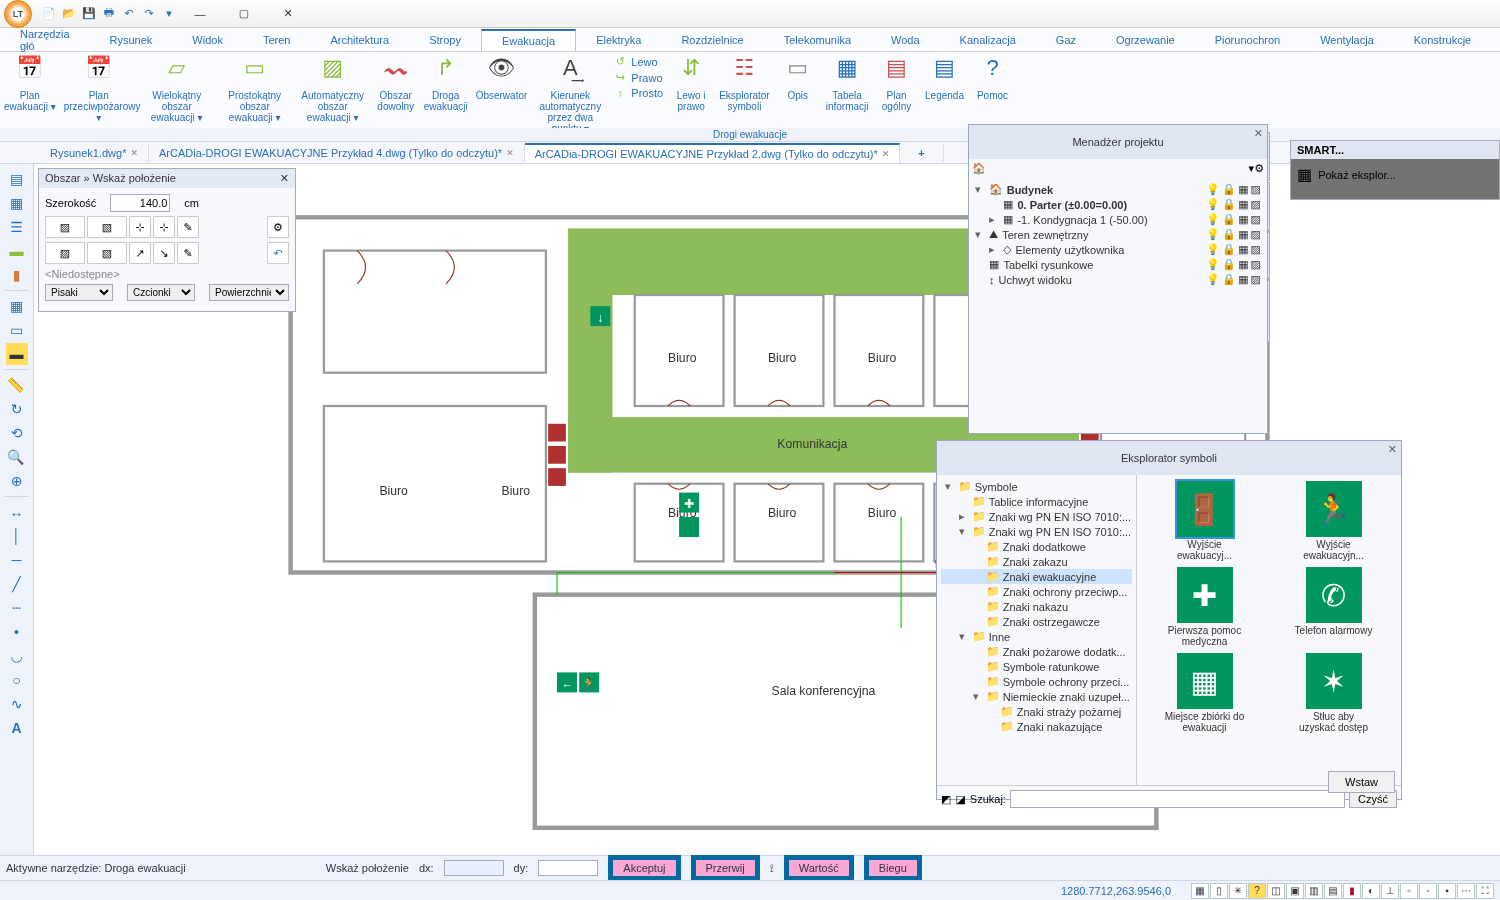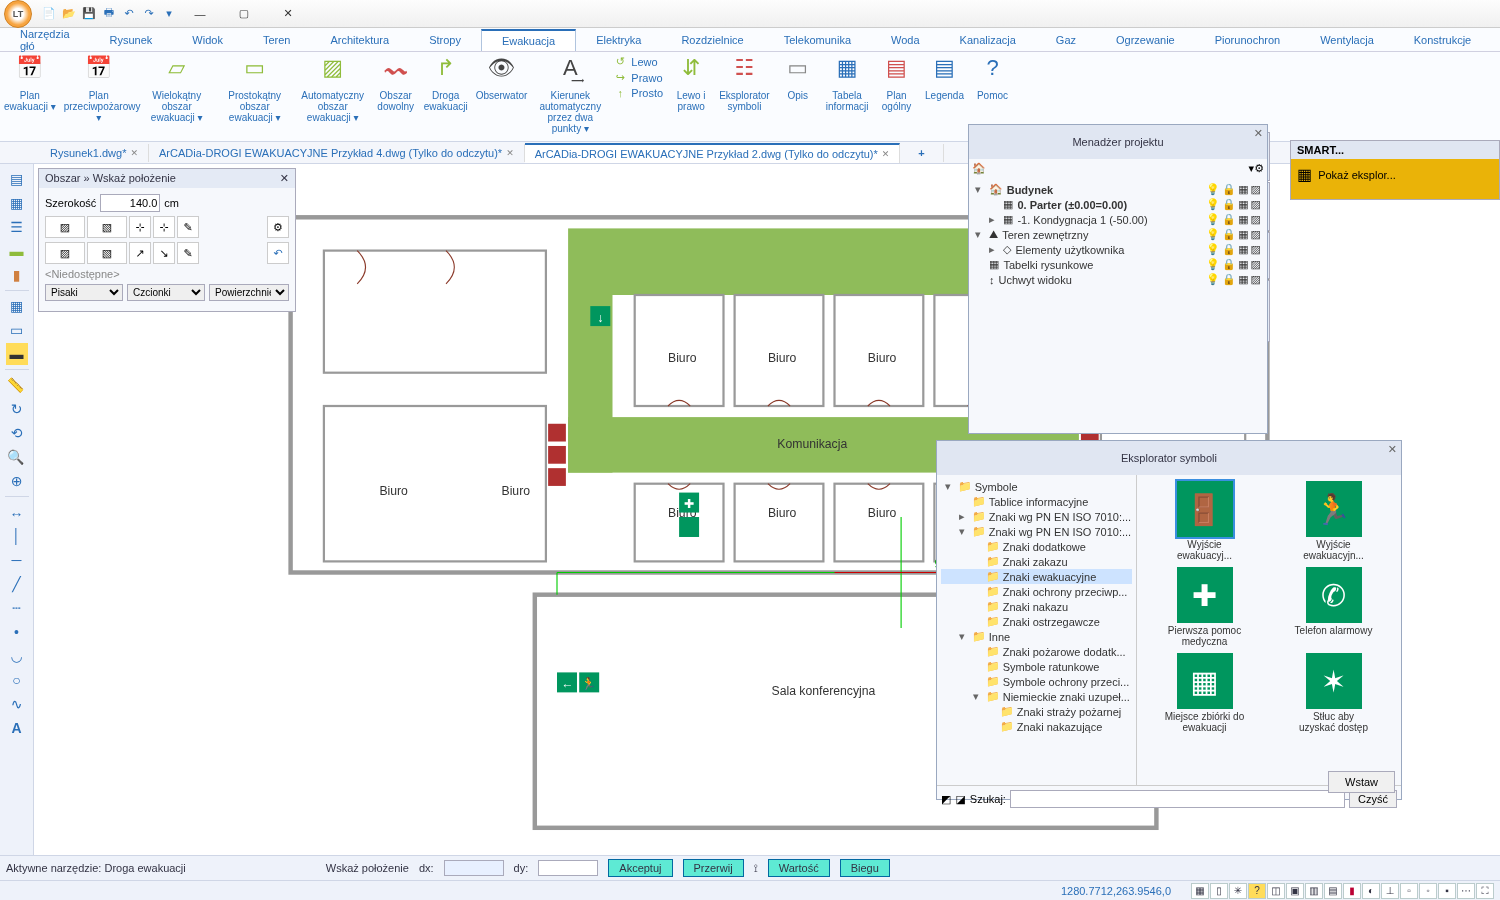--- a/index.html
+++ b/index.html
@@ -28,61 +28,61 @@
 .doctab .close{color:#888;font-size:9px}
 .doctab .plus{color:#2a6fb8;font-weight:bold;padding:0 8px}
 .workarea{position:absolute;top:164px;left:0;right:0;bottom:40px;display:flex}
 .lefttools{width:34px;background:#eef2fa;display:flex;flex-direction:column;align-items:center;padding-top:4px;gap:2px;border-right:1px solid #cfd6e6}
 .lefttools div{width:22px;height:22px;display:flex;align-items:center;justify-content:center;color:#2a6fb8;font-size:14px;cursor:pointer}
 .lefttools .sep{height:1px;width:24px;background:#cfd6e6;margin:2px 0}
 .canvas-area{flex:1;position:relative;background:#fff;overflow:hidden}
 .proppanel{position:absolute;left:4px;top:4px;width:258px;background:#f6f8fc;border:1px solid #aab;z-index:5}
 .proppanel .pp-title{background:#e4eaf5;padding:3px 6px;font-size:10px;color:#334;display:flex;justify-content:space-between}
 .proppanel .pp-body{padding:6px}
-.proppanel .row{display:flex;align-items:center;gap:4px;margin-bottom:4px}
+.proppanel .row{display:flex;align-items:center;gap:14px;margin-bottom:4px}
 .proppanel input[type=text]{width:60px;text-align:right;padding:2px;border:1px solid #aab}
 .proppanel .iconrow{display:flex;gap:2px;margin:4px 0}
 .proppanel .iconrow span{width:22px;height:22px;border:1px solid #ccc;display:flex;align-items:center;justify-content:center;font-size:11px;background:#fff}
 .proppanel select{width:80px;padding:1px;border:1px solid #aab;font-size:10px}
 .floorplan{position:absolute;left:34px;top:20px;right:10px;bottom:10px}
 .floorplan svg{width:100%;height:100%}
 .rightpanels{position:absolute;top:120px;right:0;width:530px;bottom:20px;pointer-events:none}
 .panel{position:absolute;background:#f6f8fc;border:1px solid #9aa8c0;pointer-events:auto}
 .panel .p-title{background:#e0e6f2;padding:11px 6px;font-size:11px;color:#334;text-align:center;position:relative}
 .panel .p-title .pclose{position:absolute;right:4px;top:2px;color:#666}
 .projmgr{left:-2px;top:4px;width:300px;height:310px}
 .projmgr .toolbar{padding:3px;display:flex;justify-content:space-between}
 .projmgr .tree{padding:4px 6px;font-size:11px;color:#333}
 .projmgr .tree .node{display:flex;align-items:center;gap:4px;padding:1px 0}
 .projmgr .tree .node .exp{width:10px;color:#666}
 .projmgr .tree .node .nicons{margin-left:auto;display:flex;gap:2px;font-size:10px}
 .projmgr .tree .i1{padding-left:14px}
 .vtabs{position:absolute;right:232px;top:12px;width:18px;display:flex;flex-direction:column}
 .vtab{writing-mode:vertical-rl;padding:8px 2px;background:#e4eaf5;border:1px solid #aab;font-size:10px;color:#445;margin-bottom:1px}
-.smartpanel{position:absolute;right:0;top:20px;width:210px;height:60px;background:#eab308;border:1px solid #aab;pointer-events:auto}
+.smartpanel{position:absolute;right:0;top:20px;width:210px;height:60px;background:#737373;border:1px solid #aab;pointer-events:auto}
 .smartpanel .sp-title{background:#e0e6f2;padding:3px 6px;font-weight:bold}
 .smartpanel .sp-body{padding:6px;display:flex;align-items:center;gap:6px}
 .symexp{left:-34px;top:320px;width:466px;height:360px}
 .symexp .se-body{display:flex;height:310px}
 .symexp .se-tree{width:200px;border-right:1px solid #ccc;overflow:auto;padding:4px;font-size:11px}
 .symexp .se-tree .tnode{display:flex;align-items:center;gap:3px;padding:1px 0;color:#333}
 .symexp .se-tree .sel{background:#cde3ff}
 .symexp .se-grid{flex:1;padding:6px;display:grid;grid-template-columns:1fr 1fr;gap:6px;overflow:auto;align-content:start}
 .symexp .sym{display:flex;flex-direction:column;align-items:center;gap:2px}
 .symexp .sym .sicon{width:56px;height:56px;background:#00965e;display:flex;align-items:center;justify-content:center;color:#fff;font-size:30px}
 .symexp .sym.sel .sicon{outline:2px solid #3a8fe0;background:#00965e}
 .symexp .sym .slabel{font-size:10px;text-align:center;color:#333;max-width:80px;line-height:11px}
 .symexp .se-foot{display:flex;align-items:center;gap:4px;padding:4px;border-top:1px solid #ccc}
 .symexp .se-foot input{flex:1;padding:2px;border:1px solid #aab}
 .symexp .se-foot button{padding:2px 8px;border:1px solid #aab;background:#f0f0f0}
 .insertbtn{position:absolute;right:6px;bottom:6px}
 .insertbtn button{padding:4px 16px;border:1px solid #aab;background:#f0f0f0}
 .cmdbar{position:absolute;bottom:20px;left:0;right:0;height:22px;background:#eef2fa;border-top:1px solid #cfd6e6;display:flex;align-items:center;padding:12px 6px;gap:10px;font-size:11px;color:#334}
 .cmdbar input{width:60px;border:1px solid #aab;padding:1px 3px;font-size:11px}
-.cmdbar .cbtn{padding:2px 10px;border:1px solid #0369a1;background:#5eead4;cursor:pointer}
+.cmdbar .cbtn{padding:2px 10px;border:5px solid #0369a1;background:#f9a8d4;cursor:pointer}
 .statusbar{position:absolute;bottom:0;left:0;right:0;height:20px;background:#eef2fa;border-top:1px solid #cfd6e6;display:flex;align-items:center;padding:0 6px;font-size:10px;color:#334}
 .statusbar .coords{margin-left:auto;margin-right:20px;color:#2a6fb8}
 .statusbar .sicons{display:flex;gap:1px}
 .statusbar .sicons span{width:18px;height:16px;border:1px solid #bcc;display:flex;align-items:center;justify-content:center;background:#fff;font-size:10px}
 .folder-icon{color:#e6b84f}
 </style>
 </head>
 <body>
 
 <div class="titlebar">
@@ -118,20 +118,21 @@
     <div class="tab">Kanalizacja</div>
     <div class="tab">Gaz</div>
     <div class="tab">Ogrzewanie</div>
     <div class="tab">Piorunochron</div>
     <div class="tab">Wentylacja</div>
     <div class="tab">Konstrukcje</div>
     <div class="tab">Inwentaryzac</div>
   </div>
 
 <div class="ribbon" id="ribbon">
+  <div class="ribbon-caption">Drogi ewakuacje</div>
 <div class="rbtn">
       <div class="ricon" style="color:#d0504f">📅</div>
       <div class="rlbl">Plan<br>ewakuacji ▾</div>
     </div>
     <div class="rbtn">
       <div class="ricon" style="color:#d0504f">📅</div>
       <div class="rlbl">Plan<br>przeciwpożarowy ▾</div>
     </div>
     <div class="rbtn">
       <div class="ricon" style="color:#8fbc3b">▱</div>

